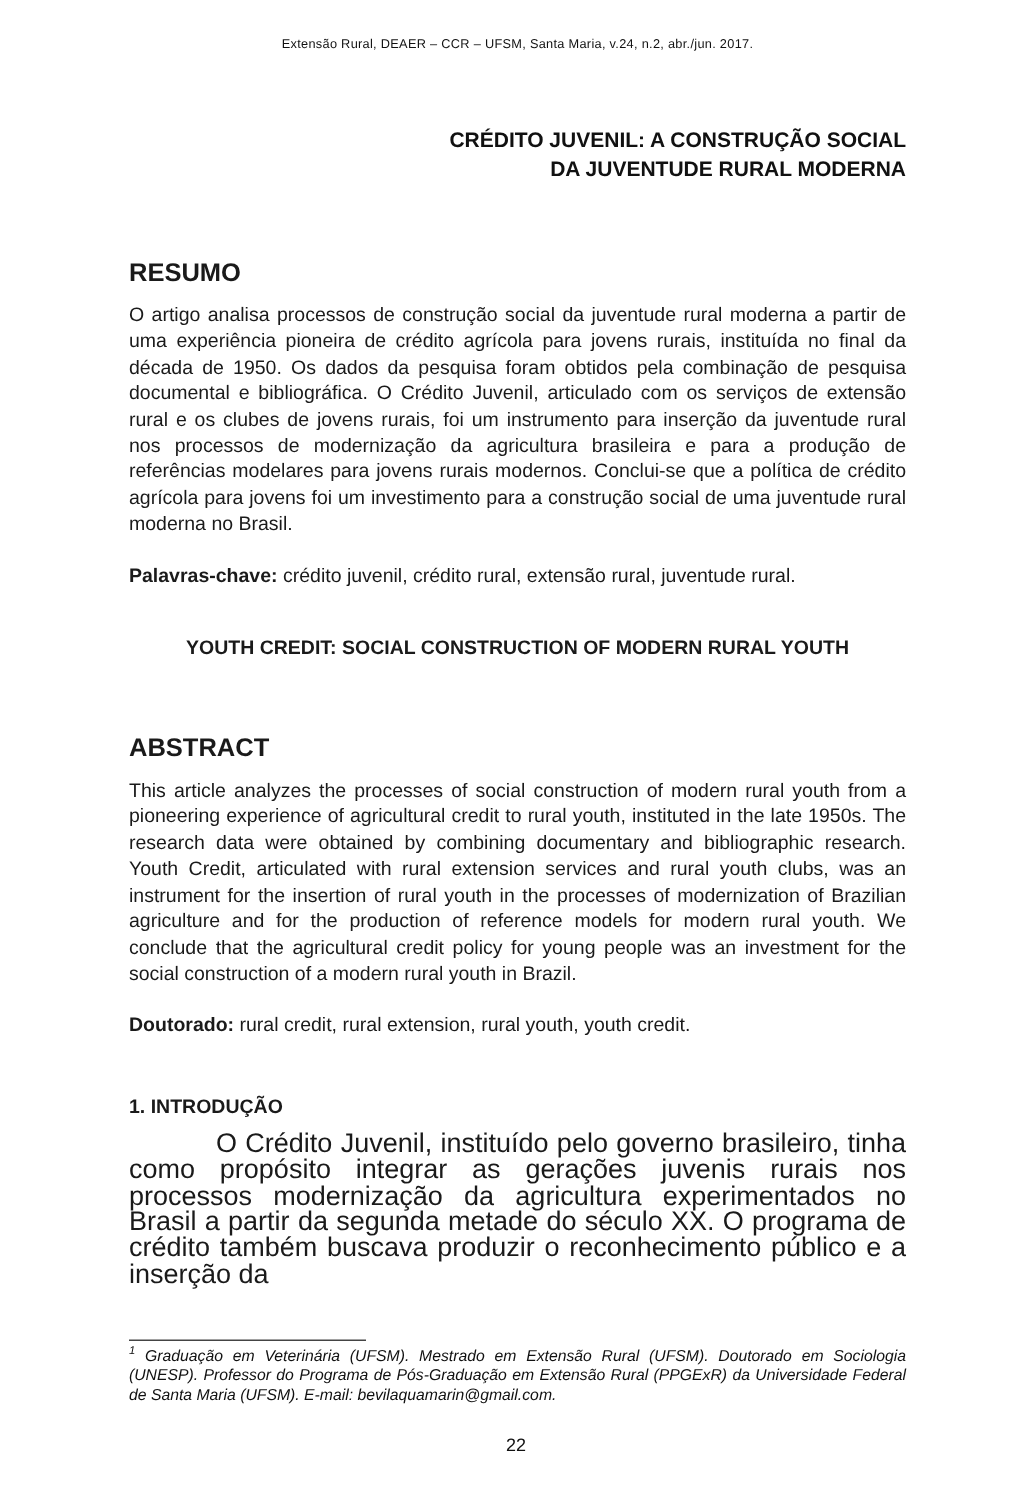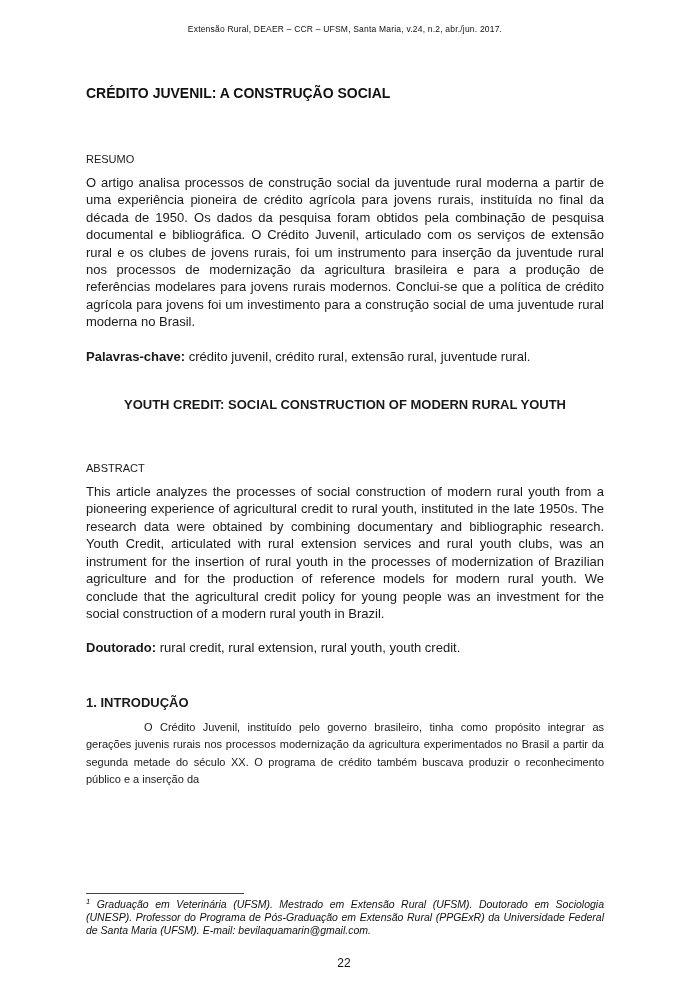--- a/index.html
+++ b/index.html
@@ -24,41 +24,41 @@
     background: #ffffff;
   }
   .journal-header {
     text-align: center;
     font-size: 8.5px;
     letter-spacing: 0.2px;
     color: #111;
   }
   .article-title {
     margin-top: 50px;
-    text-align: left;
+    text-align: right;
     font-weight: bold;
     font-size: 14px;
     line-height: 19px;
     color: #111;
   }
   .article-title span { display: block; }
   .author-line {
     margin-top: 56px;
     text-align: right;
     font-size: 13px;
     line-height: 17px;
   }
   sup {
     font-size: 9px;
     vertical-align: super;
     line-height: 0;
   }
   .section-heading {
-    font-weight: normal;
-    font-size: 11px;
+    font-weight: bold;
+    font-size: 17px;
     margin-top: 50px;
   }
   .body-paragraph {
     margin-top: 9px;
     font-size: 13px;
     line-height: 17.4px;
     text-align: justify;
   }
   .keywords-line {
     margin-top: 17px;
@@ -73,21 +73,21 @@
     font-weight: bold;
     font-size: 13px;
   }
   .intro-heading {
     font-weight: bold;
     font-size: 13px;
     margin-top: 38px;
   }
   .intro-paragraph {
     margin-top: 9px;
-    font-size: 11px;
+    font-size: 18px;
     line-height: 17.4px;
     text-align: justify;
     text-indent: 58px;
   }
   .footnote-area {
     position: absolute;
     left: 86px;
     right: 84px;
     top: 893px;
   }
@@ -116,20 +116,21 @@
 </style>
 </head>
 <body>
 
 <div class="page">
 
   <div class="journal-header">Extensão Rural, DEAER – CCR – UFSM, Santa Maria, v.24, n.2, abr./jun. 2017.</div>
 
   <div class="article-title">
     <span>CRÉDITO JUVENIL: A CONSTRUÇÃO SOCIAL</span>
+    <span>DA JUVENTUDE RURAL MODERNA</span>
   </div>
 
 
   <div class="section-heading">RESUMO</div>
 
   <div class="body-paragraph">O artigo analisa processos de construção social da juventude rural moderna a partir de uma experiência pioneira de crédito agrícola para jovens rurais, instituída no final da década de 1950. Os dados da pesquisa foram obtidos pela combinação de pesquisa documental e bibliográfica. O Crédito Juvenil, articulado com os serviços de extensão rural e os clubes de jovens rurais, foi um instrumento para inserção da juventude rural nos processos de modernização da agricultura brasileira e para a produção de referências modelares para jovens rurais modernos. Conclui-se que a política de crédito agrícola para jovens foi um investimento para a construção social de uma juventude rural moderna no Brasil.</div>
 
   <div class="keywords-line">
     <span class="kw-label">Palavras-chave:</span>
     <span>crédito juvenil, crédito rural, extensão rural, juventude rural.</span>

